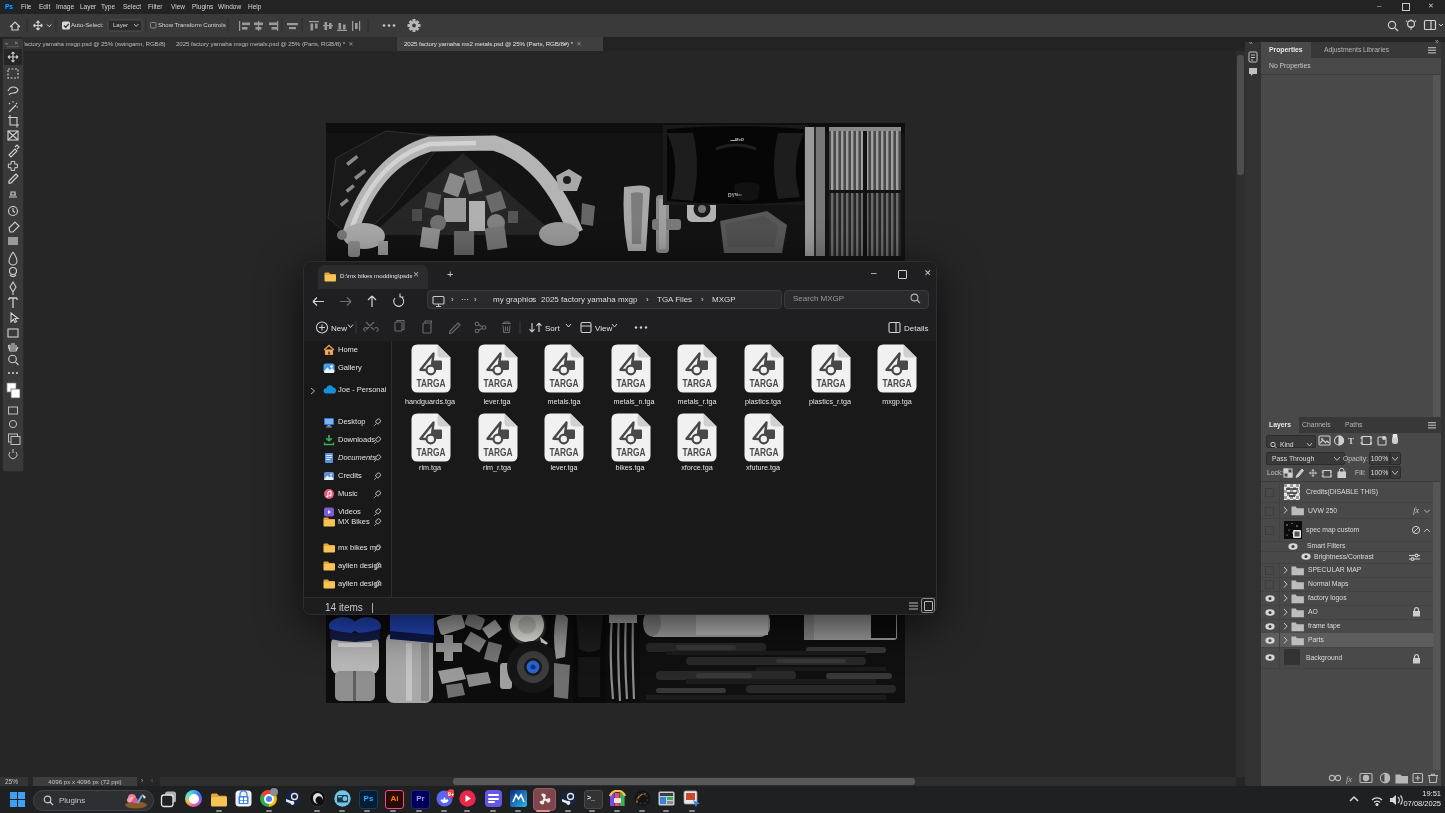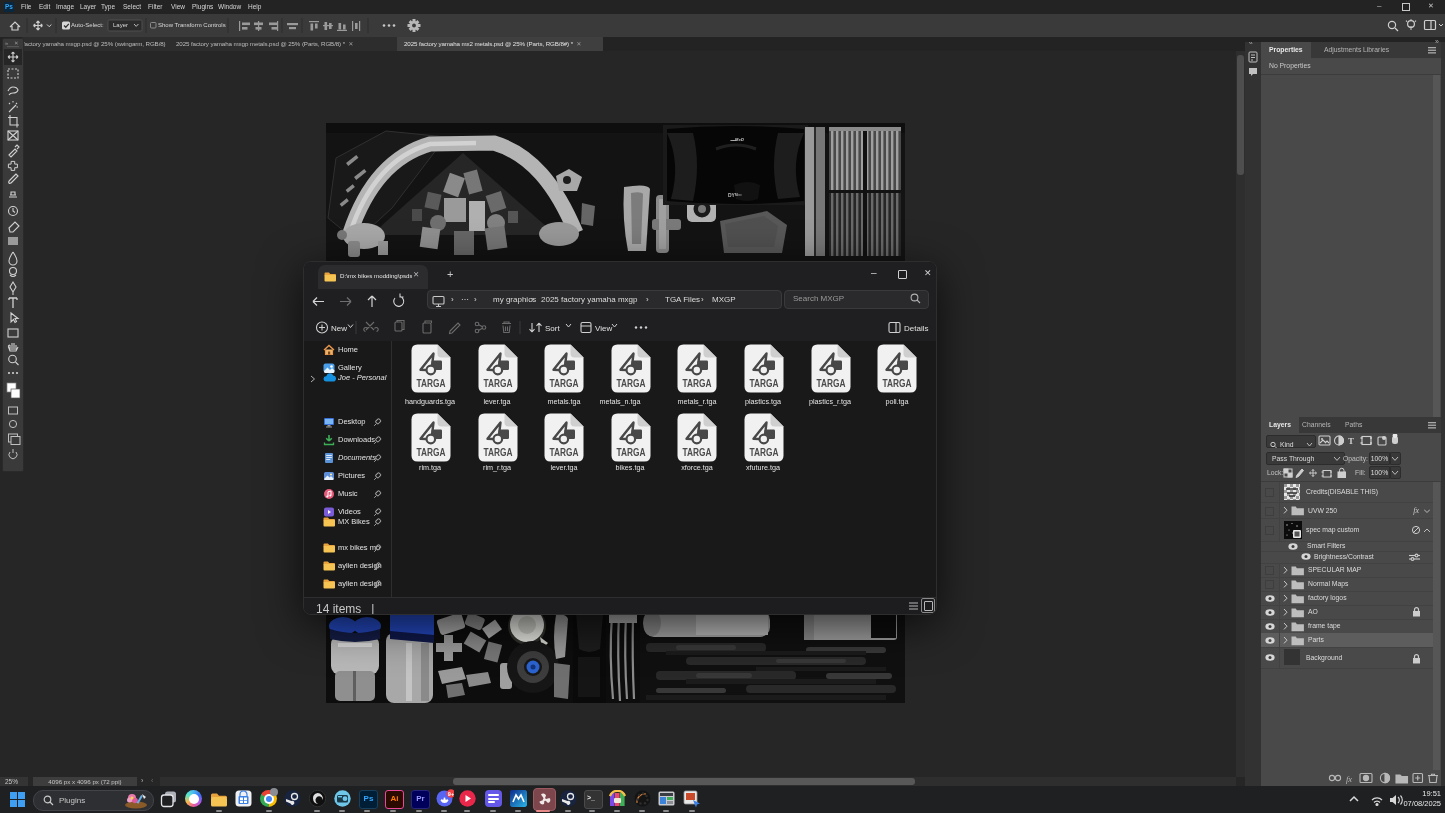--- a/index.html
+++ b/index.html
@@ -770,21 +770,21 @@
           <path d="M4,11.5 h5 M6.5,9 v2.5"></path>
         </g>
       </svg>
     <div class="crumb" style="left:147px;">›</div>
     <div class="crumb" style="left:157px;">⋯</div>
     <div class="crumb" style="left:170px;">›</div>
     <div class="crumb" style="left:180px;margin-left:9px;">my graphics</div>
     <div class="crumb" style="left:227px;">›</div>
     <div class="crumb" style="left:237px;">2025 factory yamaha mxgp</div>
     <div class="crumb" style="left:342px;">›</div>
-    <div class="crumb" style="left:353px;margin-left:8px;">TGA Files</div>
+    <div class="crumb" style="left:353px;">TGA Files</div>
     <div class="crumb" style="left:397px;">›</div>
     <div class="crumb" style="left:408px;">MXGP</div>
     <div style="position:absolute;left:480px;top:28px;width:143px;height:17px;background:#2a2a2c;border:1px solid #3a3a3c;border-radius:4px;"></div>
     <div style="position:absolute;left:489px;top:32px;font-size:8px;color:#9a9a9a;">Search MXGP</div>
     <svg width="12" height="12" style="position:absolute;left:606px;top:31px;">
         <circle cx="4.5" cy="4.5" r="3.4" stroke="#b0b0b0" fill="none" stroke-width="1.1"></circle>
         <line x1="7" y1="7" x2="10" y2="10" stroke="#b0b0b0" stroke-width="1.1"></line>
       </svg>
 
     <div style="position:absolute;left:0;top:52px;width:632px;height:27px;background:#1f1f21;border-bottom:1px solid #333335;"></div>
@@ -845,21 +845,21 @@
         <span class="txt">Home</span>
       </div>
       <div class="sbitem" style="top:98px;">
         <svg class="ic" width="12" height="12">
             <rect x="0.5" y="1.5" width="11" height="9" rx="2" fill="#4a9de8"></rect>
             <path d="M1,9 l3.5,-3.5 l2.5,2.5 l2,-2 l2.5,2.5 v1 a1.5,1.5 0 0 1 -1.5,1.5 h-7.5 a1.5,1.5 0 0 1 -1.5,-1.5 z" fill="#e8f4ff"></path>
             <circle cx="8.5" cy="4.5" r="1.3" fill="#fff"></circle>
           </svg>
         <span class="txt">Gallery</span>
       </div>
-      <div class="sbitem" style="top:108px;font-style:italic;">
+      <div class="sbitem" style="top:120px;">
         <svg style="position:absolute;left:6px;top:5px;" width="7" height="8">
             <path d="M1,1 l3.5,3 l-3.5,3" stroke="#b0b0b0" fill="none" stroke-width="1"></path>
           </svg>
         <svg class="ic" width="13" height="12">
             <path d="M3,9.5 a2.6,2.6 0 0 1 0.3,-5.2 a3.6,3.6 0 0 1 6.9,-0.8 a3,3 0 0 1 -0.4,6 z" fill="#1490df"></path>
           </svg>
         <span class="txt">Joe - Personal</span>
       </div>
       <div class="sbitem" style="top:152px;">
         <svg class="ic" width="12" height="12">
@@ -894,21 +894,21 @@
         <svg class="pn" width="9" height="9">
             <use href="#pin"></use>
           </svg>
       </div>
       <div class="sbitem" style="top:206px;">
         <svg class="ic" width="12" height="12">
             <rect x="1" y="2" width="10" height="8" rx="1.5" fill="#5b8dd8"></rect>
             <path d="M1.5,8.5 l3,-3 l2,2 l1.5,-1.5 l2.5,2.5 v0.5 a1,1 0 0 1 -1,1 h-7.5 a1,1 0 0 1 -1,-1 z" fill="#e8f0fa"></path>
             <circle cx="8" cy="4.5" r="1.1" fill="#f8e89a"></circle>
           </svg>
-        <span class="txt">Pictures</span>
+        <span class="txt">Credits</span>
         <svg class="pn" width="9" height="9">
             <use href="#pin"></use>
           </svg>
       </div>
       <div class="sbitem" style="top:224px;">
         <svg class="ic" width="12" height="12">
             <circle cx="6" cy="6" r="5" fill="#e85a7a"></circle>
             <path d="M5,8.5 V3.8 l3,-0.8 v4.5" stroke="#fff" fill="none" stroke-width="1"></path>
             <circle cx="4.3" cy="8.6" r="1" fill="#fff"></circle>
             <circle cx="7.3" cy="7.6" r="1" fill="#fff"></circle>
@@ -986,25 +986,25 @@
         </svg>
       <svg width="41" height="49" style="position:absolute;left:506px;top:82px;">
           <use href="#tga"></use>
         </svg>
       <svg width="41" height="49" style="position:absolute;left:572px;top:82px;">
           <use href="#tga"></use>
         </svg>
       <div class="flabel" style="left:93px;top:135px;">handguards.tga</div>
       <div class="flabel" style="left:160px;top:135px;">lever.tga</div>
       <div class="flabel" style="left:227px;top:135px;">metals.tga</div>
-      <div class="flabel" style="left:283px;top:135px;">metals_n.tga</div>
+      <div class="flabel" style="left:297px;top:135px;">metals_n.tga</div>
       <div class="flabel" style="left:360px;top:135px;">metals_r.tga</div>
       <div class="flabel" style="left:426px;top:135px;">plastics.tga</div>
       <div class="flabel" style="left:493px;top:135px;">plastics_r.tga</div>
-      <div class="flabel" style="left:560px;top:135px;">poli.tga</div>
+      <div class="flabel" style="left:560px;top:135px;">mxgp.tga</div>
       <svg width="41" height="49" style="position:absolute;left:106px;top:151px;">
           <use href="#tga"></use>
         </svg>
       <svg width="41" height="49" style="position:absolute;left:173px;top:151px;">
           <use href="#tga"></use>
         </svg>
       <svg width="41" height="49" style="position:absolute;left:239px;top:151px;">
           <use href="#tga"></use>
         </svg>
       <svg width="41" height="49" style="position:absolute;left:306px;top:151px;">
@@ -1018,21 +1018,21 @@
         </svg>
       <div class="flabel" style="left:93px;top:201px;">rim.tga</div>
       <div class="flabel" style="left:160px;top:201px;">rim_r.tga</div>
       <div class="flabel" style="left:227px;top:201px;">lever.tga</div>
       <div class="flabel" style="left:293px;top:201px;">bikes.tga</div>
       <div class="flabel" style="left:360px;top:201px;">xforce.tga</div>
       <div class="flabel" style="left:426px;top:201px;">xfuture.tga</div>
     </div>
 
     <div style="position:absolute;left:0;top:335px;width:632px;height:17px;background:#1d1d1f;border-top:1px solid #2e2e30;"></div>
-    <div style="position:absolute;left:12px;top:340px;font-size:12px;color:#c8c8c8;">14 items&nbsp;&nbsp;&nbsp;|</div>
+    <div style="position:absolute;left:21px;top:340px;font-size:10px;color:#c8c8c8;">14 items&nbsp;&nbsp;&nbsp;|</div>
     <svg width="11" height="10" style="position:absolute;left:604px;top:339px;">
         <g stroke="#b8b8b8" fill="none" stroke-width="1">
           <line x1="1" y1="2" x2="10" y2="2"></line>
           <line x1="1" y1="5" x2="10" y2="5"></line>
           <line x1="1" y1="8" x2="10" y2="8"></line>
         </g>
       </svg>
     <div style="position:absolute;left:617px;top:336px;width:12px;height:13px;border:1px solid #8a8a8a;border-radius:2px;">
       <div style="position:absolute;left:2px;top:2px;width:7px;height:8px;border:1px solid #b8b8b8;border-radius:1px;"></div>
     </div>

